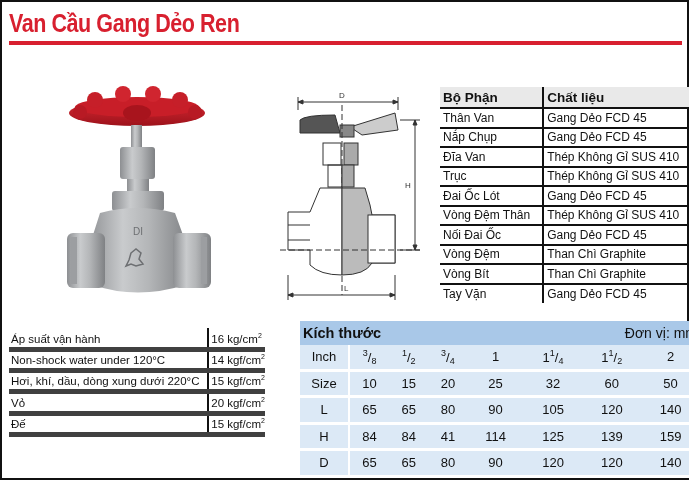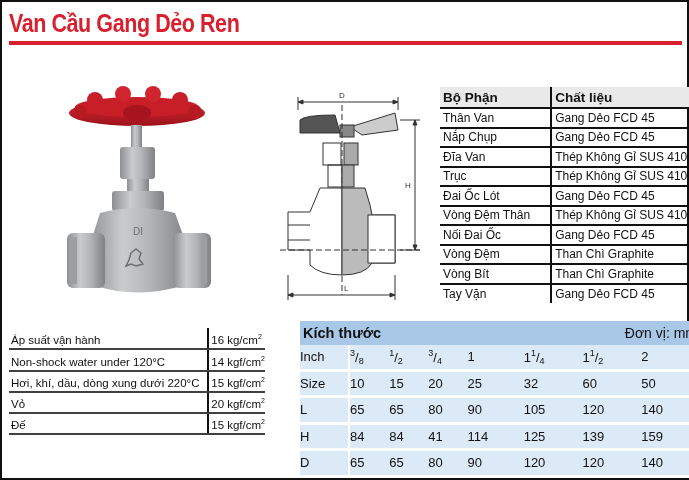--- a/index.html
+++ b/index.html
@@ -10,39 +10,39 @@
   .title { position: absolute; left: 9px; top: 9px; font-size: 25px; font-weight: bold; color: #d8202f; letter-spacing: -0.5px; transform: scaleX(0.86); transform-origin: left; white-space: nowrap; }
   .title-rule { position: absolute; left: 9px; top: 41px; width: 673px; height: 4px; background: #d8202f; }
 
   
   .photo { position: absolute; left: 45px; top: 85px; width: 195px; height: 225px; }
   
   .drawing { position: absolute; left: 280px; top: 85px; width: 150px; height: 215px; }
 
   
   .parts { position: absolute; left: 440px; top: 87px; width: 242px; border-collapse: collapse; font-size: 12px; }
-  .parts td { height: 19.5px; padding: 0 20px 0 3px; white-space: nowrap; border-bottom: 2px solid #111; }
+  .parts td { height: 19.5px; padding: 0 12px 0 3px; white-space: nowrap; border-bottom: 2px solid #111; }
   .parts tr.hdr td { background: #e9e9e9; font-weight: bold; font-size: 13.5px; border-bottom: 2px solid #111; height: 21px; }
   .parts td.c1 { width: 96px; border-right: 2px solid #111; }
   .parts tr:last-child td { border-bottom: none; margin-top: 24px; }
 
   
   .press { position: absolute; left: 9px; top: 328px; width: 256px; border-collapse: collapse; font-size: 11.5px; }
-  .press td { height: 21.3px; vertical-align: bottom; padding: 0 0 2px 2px; border-bottom: 2px solid #404040; white-space: nowrap; }
+  .press td { height: 21.3px; vertical-align: bottom; padding: 0 0 2px 2px; border-bottom: 5px solid #404040; white-space: nowrap; }
   .press td.v { width: 56px; border-left: 2px solid #111; padding-left: 2px; }
   .press tr:first-child td.v { border-left: 2px solid #111; }
   sup { font-size: 7px; vertical-align: 5px; }
 
   
   .sizes { position: absolute; left: 300px; top: 321px; width: 400px; font-size: 13px; }
   .sizes .head { height: 24px; background: #a9c8e8; display: flex; align-items: center; justify-content: space-between; padding: 0 3px; }
   .sizes .head .t { font-weight: bold; font-size: 14.5px; }
   .sizes .head .u { font-size: 14px; }
   .sizes table { width: 100%; border-collapse: separate; border-spacing: 0; }
-  .sizes td { height: 26.5px; text-align: left; background: #dce9f6; border-bottom: 3px solid #fff; }
+  .sizes td { height: 26.5px; text-align: center; background: #dce9f6; border-bottom: 3px solid #fff; }
   .sizes td.lbl { width: 50px; border-right: 2px solid #fff; }
   .frac { position: relative; display: inline-block; }
   .frac .n { font-size: 9px; vertical-align: 6px; }
   .frac .d { font-size: 9px; vertical-align: -2px; }
 </style>
 </head>
 <body>
 
 <div class="frame"></div>
 <div class="frame-top"></div>

